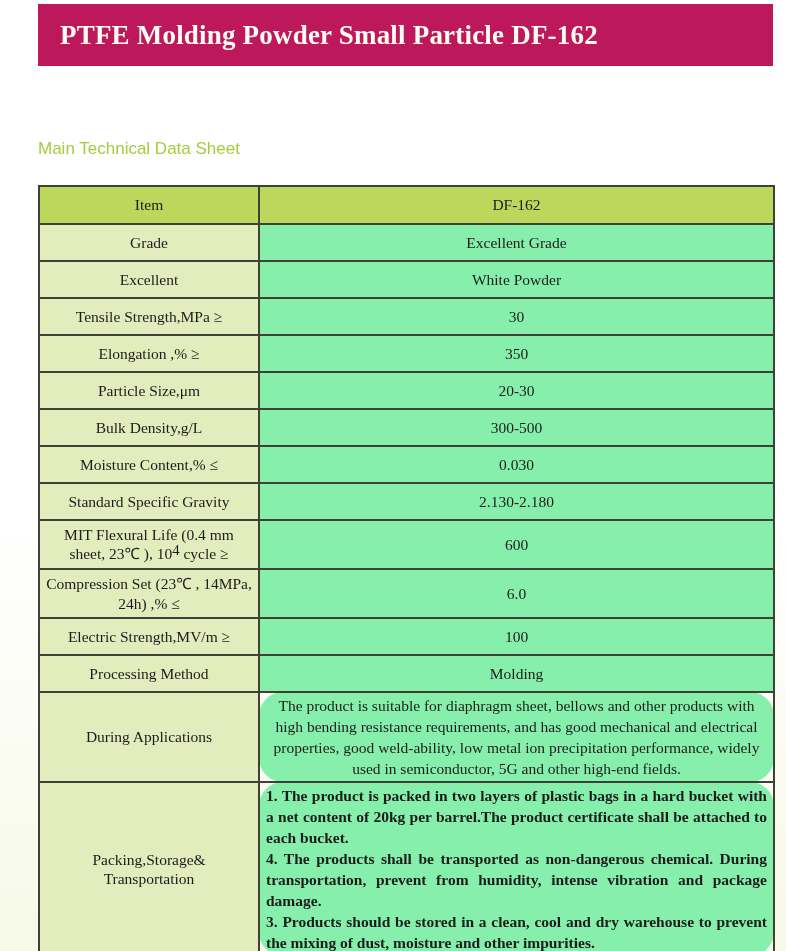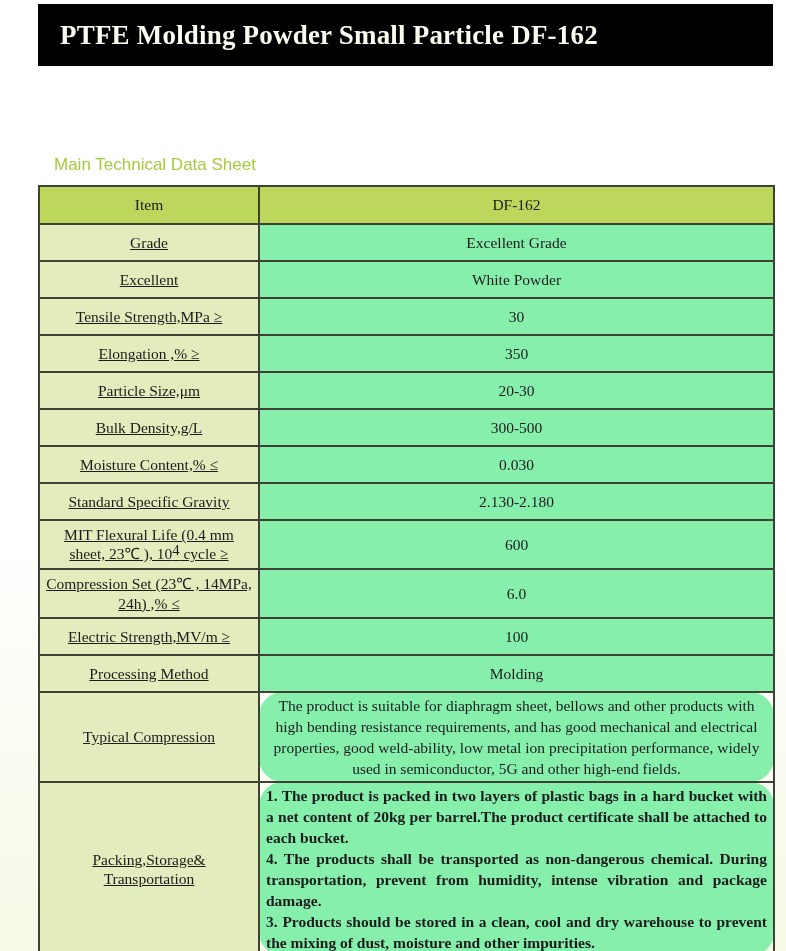--- a/index.html
+++ b/index.html
@@ -18,38 +18,38 @@
     position: relative;
     width: 786px;
     height: 951px;
   }
   .banner {
     position: absolute;
     left: 38px;
     top: 4px;
     width: 735px;
     height: 62px;
-    background: #000000;
+    background: #be185d;
     display: flex;
     align-items: center;
   }
   .banner h1 {
     margin: 0;
     padding-left: 22px;
     font-family: "Liberation Serif", serif;
     font-size: 27px;
     font-weight: bold;
     color: #fbfbf0;
     letter-spacing: 0.2px;
   }
   .section-heading {
     position: absolute;
     left: 38px;
     top: 139px;
-    margin: 16px;
+    margin: 0;
     font-family: "Liberation Sans", sans-serif;
     font-size: 17px;
     font-weight: 500;
     color: #a4cc3e;
   }
   table.spec-table {
     position: absolute;
     left: 38px;
     top: 185px;
     width: 735px;
@@ -68,21 +68,20 @@
     font-weight: normal;
   }
   .hdr-cell {
     background: #bdd65c;
     height: 32px;
   }
   .label-cell {
     background: #e3ecbd;
     height: 31px;
     line-height: 1.25;
-    text-decoration: underline;
   }
   .value-cell {
     background: #86efac;
   }
   .row-tall .label-cell { height: 43px; }
   .para-cell {
     text-align: justify;
     padding: 5px 10px 5px 12px;
     line-height: 21px;
     border-radius: 24px;
@@ -173,21 +172,21 @@
         <td class="label-cell">Electric Strength,MV/m ≥</td>
         <td class="value-cell">100</td>
       </tr>
 
       <tr>
         <td class="label-cell">Processing Method</td>
         <td class="value-cell">Molding</td>
       </tr>
 
       <tr class="row-apps">
-        <td class="label-cell">Typical Compression</td>
+        <td class="label-cell">During Applications</td>
         <td class="value-cell para-cell">The product is suitable for diaphragm sheet, bellows and other products with high bending resistance requirements, and has good mechanical and electrical properties, good weld-ability, low metal ion precipitation performance, widely used in semiconductor, 5G and other high-end fields.</td>
       </tr>
 
       <tr class="row-pack">
         <td class="label-cell">Packing,Storage&amp; Transportation</td>
         <td class="value-cell para-cell">
           <div class="pline">1. The product is packed in two layers of plastic bags in a hard bucket with a net content of 20kg per barrel.The product certificate shall be attached to each bucket.</div>
           <div class="pline">4. The products shall be transported as non-dangerous chemical. During transportation, prevent from humidity, intense vibration and package damage.</div>
           <div class="pline">3. Products should be stored in a clean, cool and dry warehouse to prevent the mixing of dust, moisture and other impurities.</div>
         </td>

